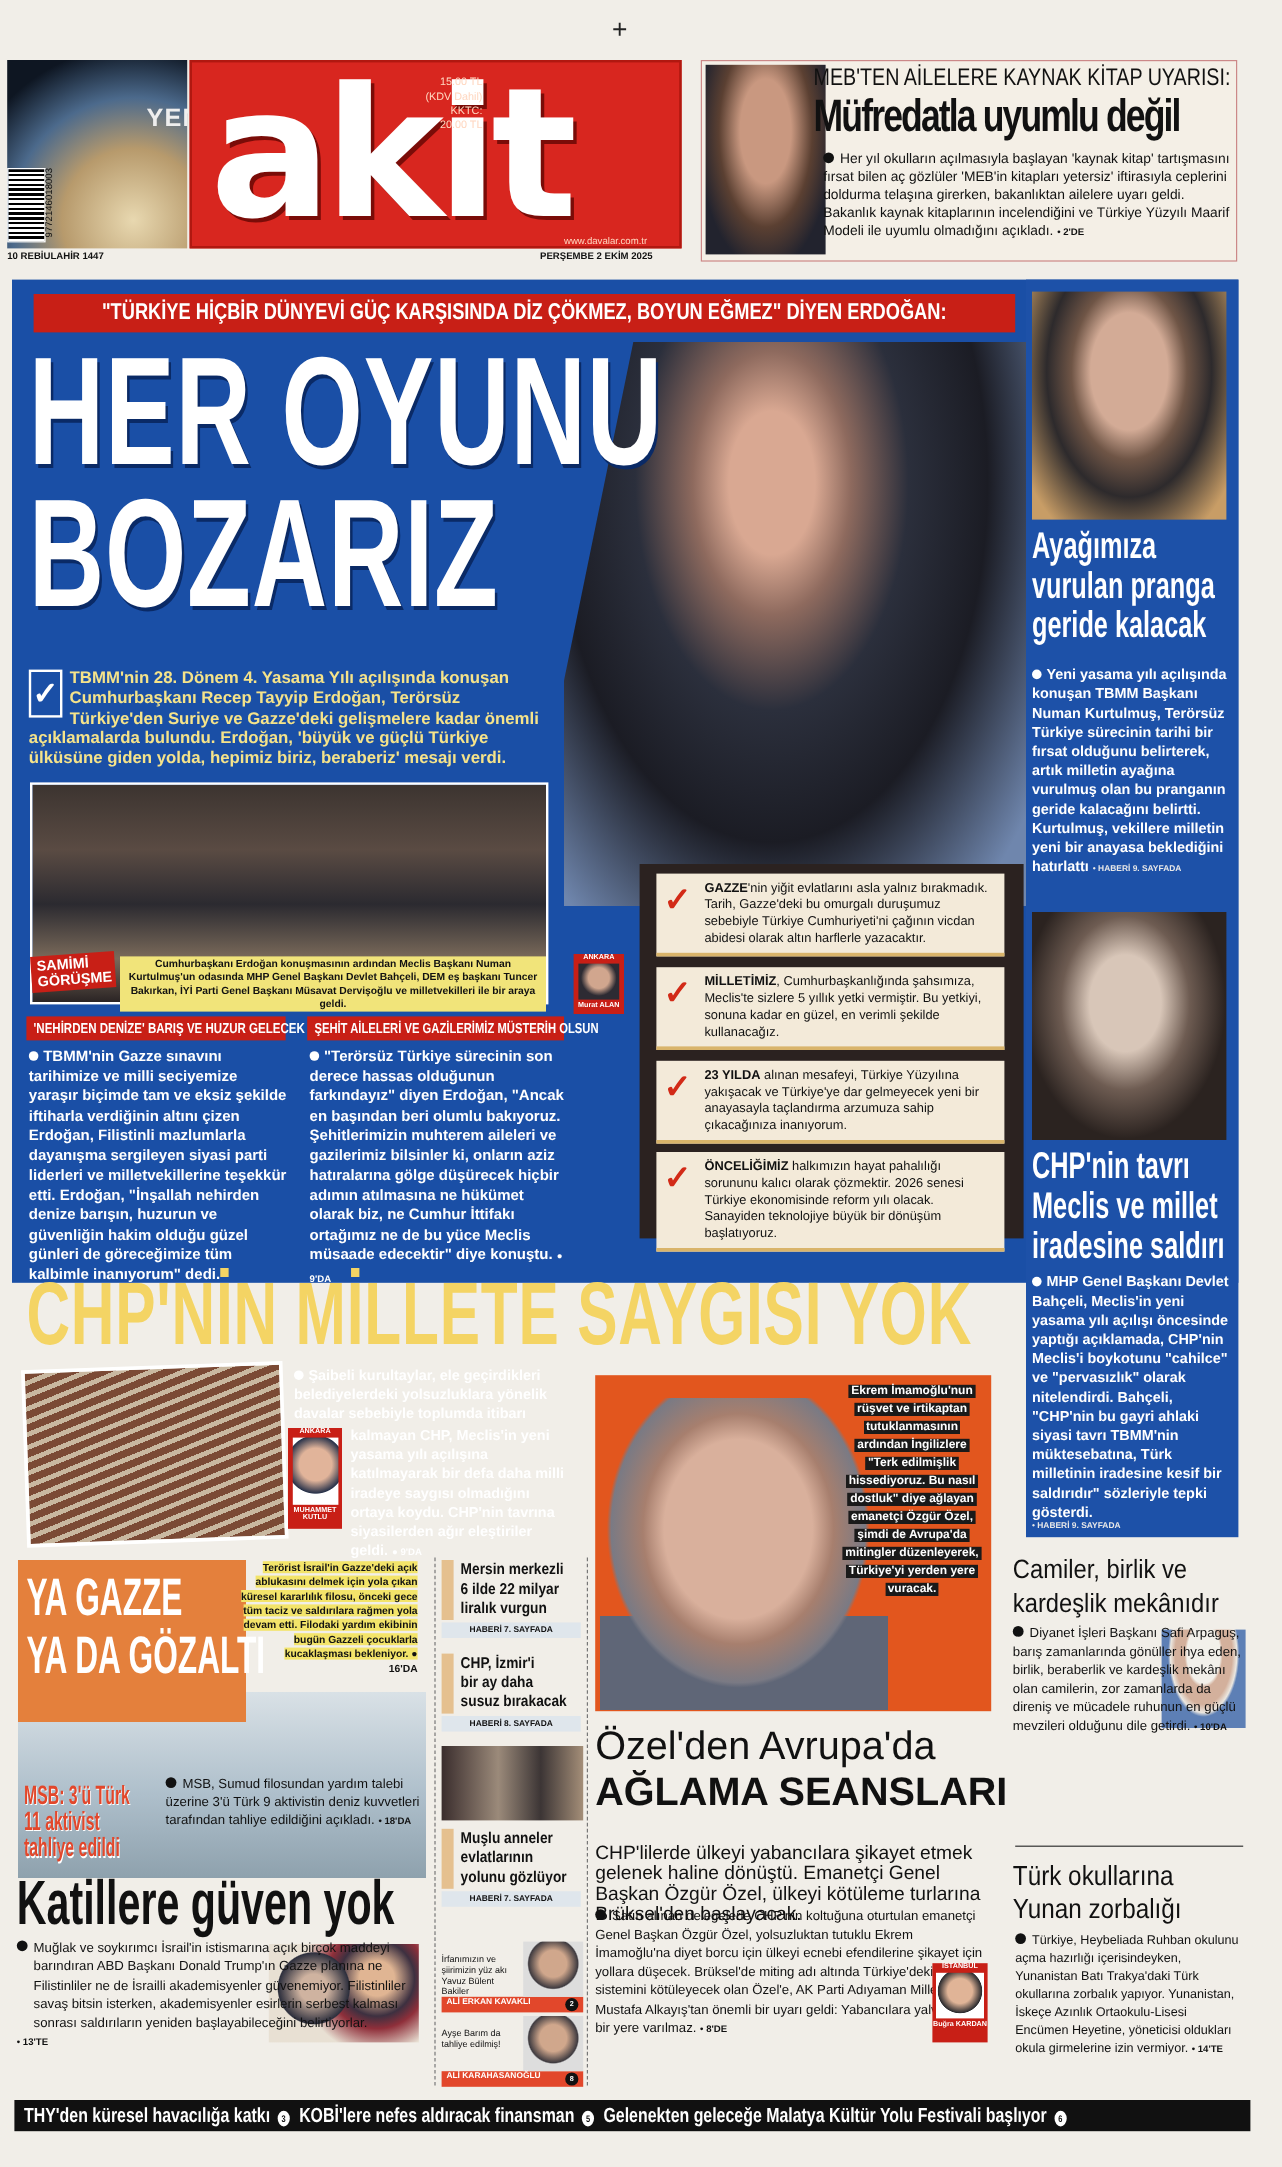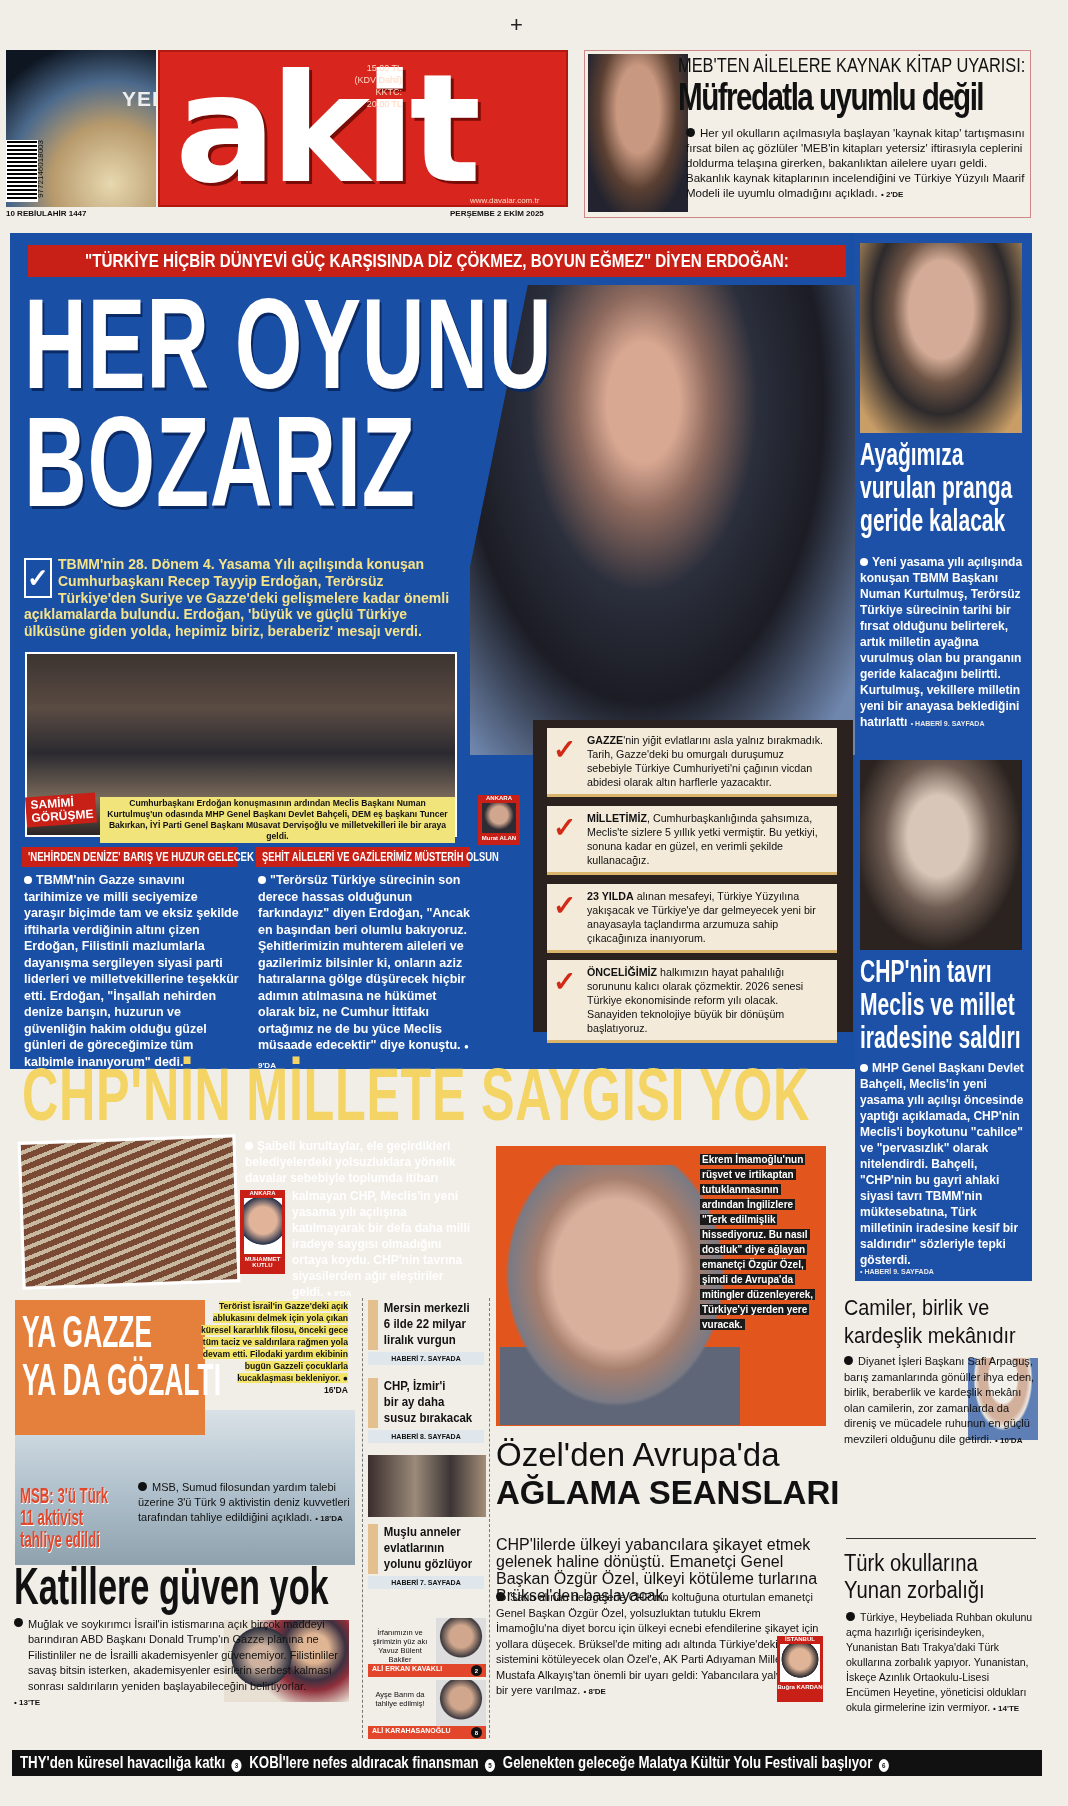--- a/index.html
+++ b/index.html
@@ -62,27 +62,27 @@
 .katil{left:14px;top:1560px;font-size:52px;font-weight:900;line-height:52px;transform:scaleX(.66);transform-origin:left top;white-space:nowrap}
 .katil-body{left:14px;top:1616px;width:340px;font-size:11px;line-height:15.5px}
 .katil-photo{left:224px;top:1620px;width:125px;height:82px;background:radial-gradient(circle at 30% 45%,#cfb3a0 0 12%,#2d2f3d 30%,transparent 31%),radial-gradient(circle at 72% 35%,#e0b593 0 14%,#3d3040 30%,#8f2f3a 40%,#e8e0d3 60%)}
 .mid-col{left:362px;top:1298px;width:128px;height:440px;border-left:1px dashed #777;border-right:1px dashed #777}
 .mid-item{position:absolute;left:6px;width:116px}
 .mid-bar{position:absolute;left:0;top:0;width:10px;background:#e5c08f}
 .mid-title{padding-left:18px;font-size:13px;font-weight:700;line-height:16px;transform:scaleX(.88);transform-origin:left top;white-space:nowrap}
 .mid-ref{background:#dfe6ec;font-size:7px;font-weight:700;text-align:center;padding:3px 0;margin-top:4px}
 .muslu-photo{left:368px;top:1455px;width:118px;height:62px;background:linear-gradient(90deg,#3a2d2d,#9b8a7a 40%,#3c3535 70%,#a48e78)}
 .col-card{position:absolute;left:368px;width:118px}
-.col-card .txt{width:64px;font-size:7.5px;line-height:9px;text-align:center;float:left;padding-top:10px}
+.col-card .txt{width:64px;font-size:7.5px;line-height:9px;text-align:left;float:left;padding-top:10px}
 .col-card .pic{float:right;width:50px;height:46px;background:radial-gradient(circle at 50% 40%,#d0a78c 0 30%,#3f3b40 55%,#ddd 58%)}
 .col-card .name{clear:both;background:#e2472b;color:#fff;font-size:7px;font-weight:700;padding:1px 4px;display:flex;justify-content:space-between}
 .col-card .name b{background:#111;border-radius:50%;width:11px;height:11px;display:inline-flex;align-items:center;justify-content:center;font-size:6px}
 .ozel-frame{left:496px;top:1146px;width:330px;height:280px;background:#e2561e}
 .ozel-face{left:500px;top:1165px;width:240px;height:260px;background:radial-gradient(ellipse at 48% 42%,#d9b09c 0 35%,#a77f6e 45%,#7a7a84 60%,transparent 62%),linear-gradient(180deg,transparent 70%,#5f6677 70%)}
-.ozel-quote{left:700px;top:1152px;width:120px;font-size:10px;line-height:15px;text-align:left;font-weight:700}
+.ozel-quote{left:700px;top:1152px;width:120px;font-size:10px;line-height:15px;text-align:center;font-weight:700}
 .ozel-quote span{background:#1a1a1a;color:#fff;padding:0 2px;box-decoration-break:clone;-webkit-box-decoration-break:clone}
 .ozel-title1{left:496px;top:1436px;font-size:33px;line-height:38px;white-space:nowrap}
 .ozel-title2{left:496px;top:1474px;font-size:33px;line-height:38px;font-weight:700;white-space:nowrap}
 .ozel-lead{left:496px;top:1536px;width:330px;font-size:16px;line-height:17px}
 .ozel-body{left:496px;top:1590px;width:330px;font-size:11px;line-height:15.5px}
 .ist-badge{left:777px;top:1638px;width:46px;height:64px}
 .ist-badge .face{width:40px;height:38px;margin:2px auto;background:radial-gradient(circle at 50% 40%,#e0b497 0 34%,#2a2a2e 60%,#fff 62%)}
 .camiler-title{left:844px;top:1294px;font-size:22px;line-height:28px;white-space:nowrap;transform:scaleX(.9);transform-origin:left top}
 .camiler-body{left:844px;top:1354px;width:195px;font-size:11px;line-height:15.5px}
 .diyanet-photo{left:968px;top:1358px;width:70px;height:82px;background:radial-gradient(ellipse at 50% 25%,#f2f0ea 0 28%,#d3b09c 32% 48%,#ebe7e0 56%,#5d7fb5 60%)}

